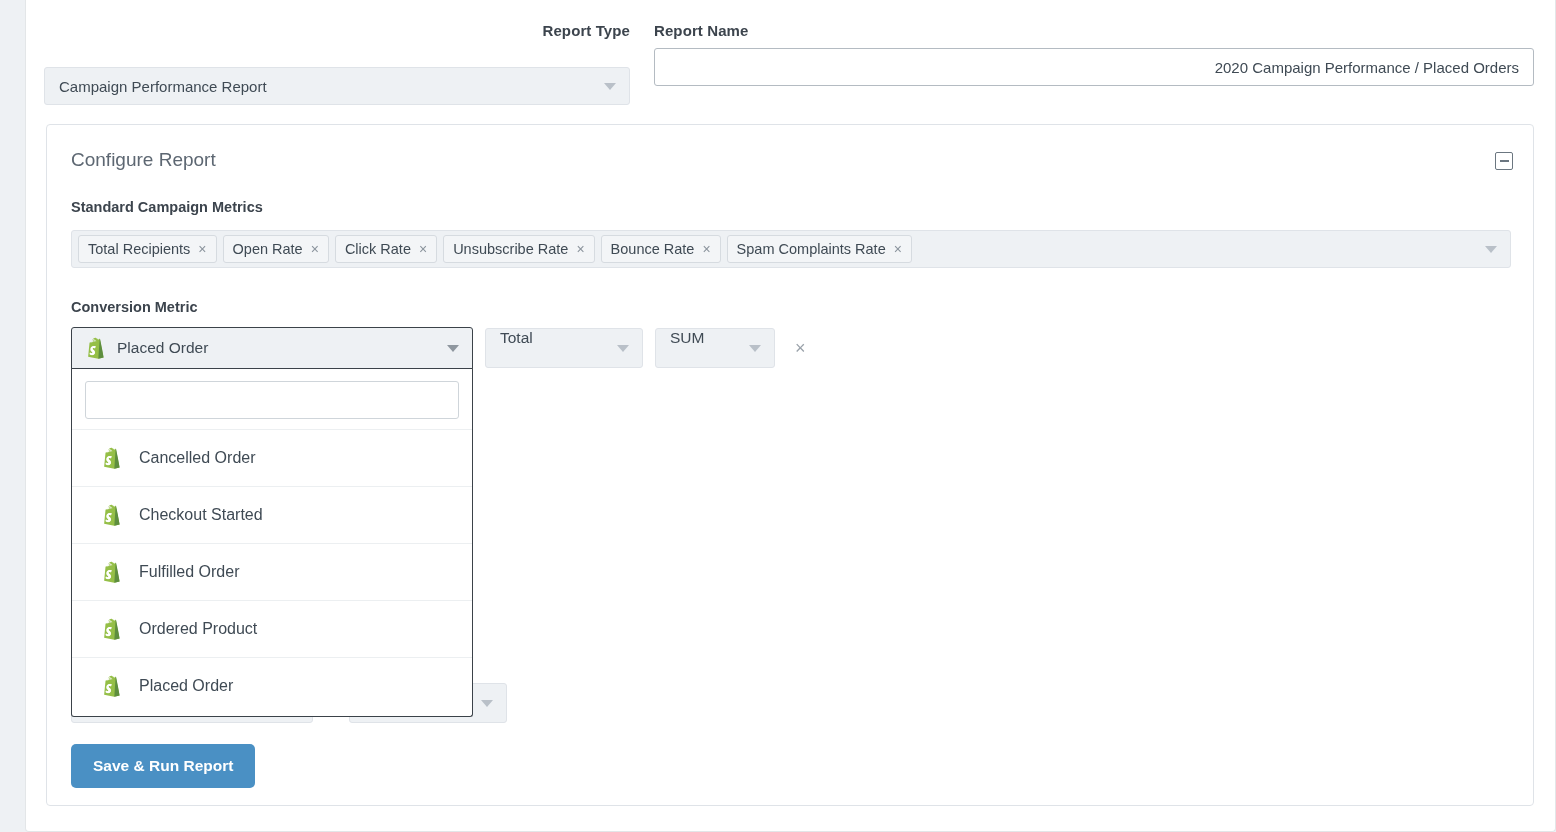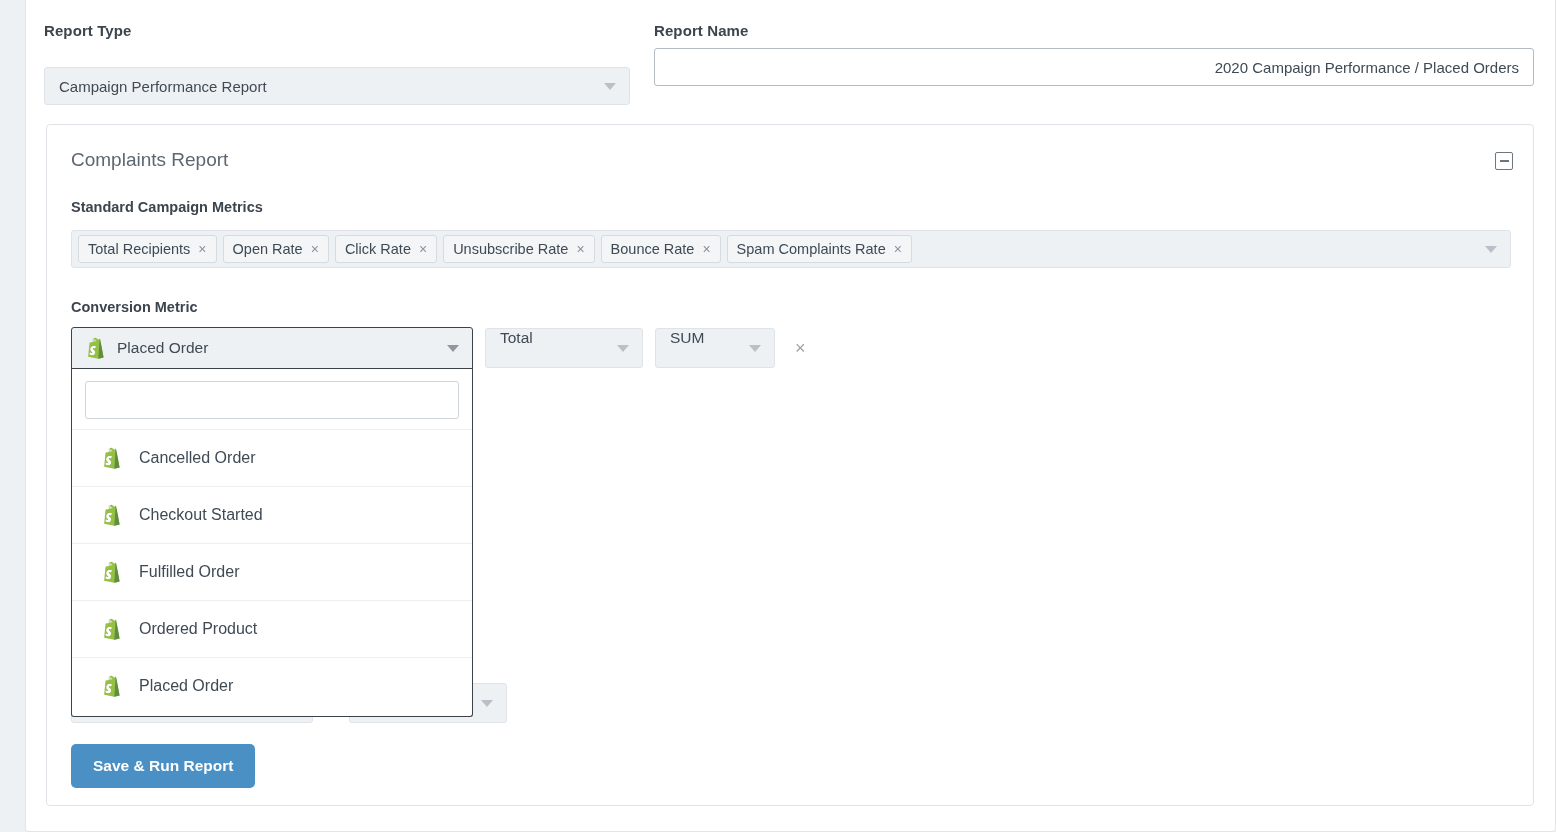--- a/index.html
+++ b/index.html
@@ -24,21 +24,21 @@
   }
 
   
   .top-row {
     position: absolute;
     left: 18px; top: 22px;
     width: 1490px;
     display: flex;
     gap: 24px;
   }
-  .field-type  { width: 586px; }
+  .field-type  { width: 586px; text-align: right; }
   .field-name  { flex: 1; }
 
   .field-label {
     font-size: 15px;
     font-weight: bold;
     color: #3c444d;
     letter-spacing: .1px;
     margin-bottom: 9px;
     display: block;
   }
@@ -306,21 +306,21 @@
 
     <div class="field-name">
       <span class="field-label">Report Name</span>
       <input class="text-input" type="text" value="2020 Campaign Performance / Placed Orders" style="">
     </div>
 
   </div>
 
   <div class="configure-panel">
 
-    <div class="panel-title">Complaints Report</div>
+    <div class="panel-title">Configure Report</div>
 
     <div class="collapse-btn">
       <i></i>
     </div>
 
     <div class="sub-label" id="lbl-std">Standard Campaign Metrics</div>
 
     <div class="tag-select">
       <span class="tag">
         <span>Total Recipients</span>

